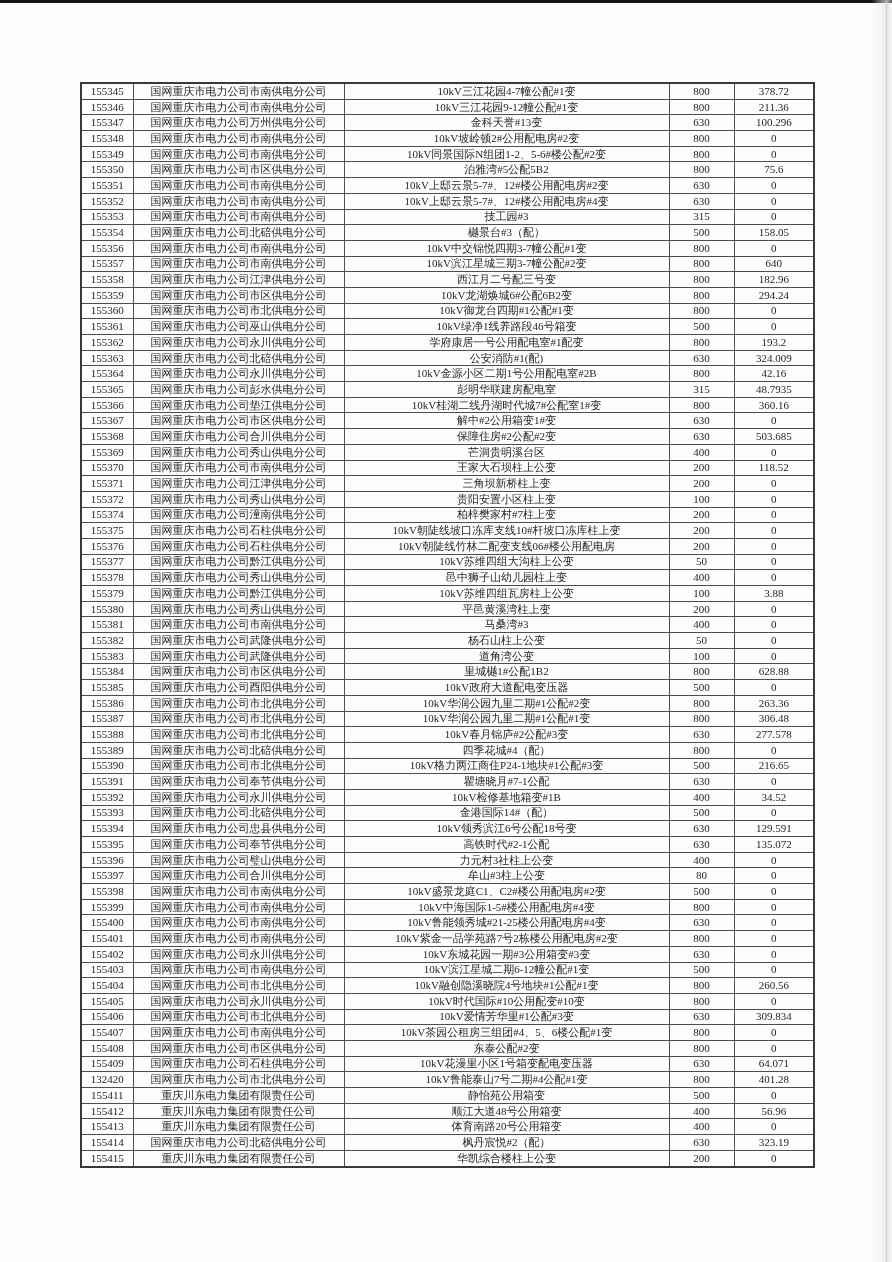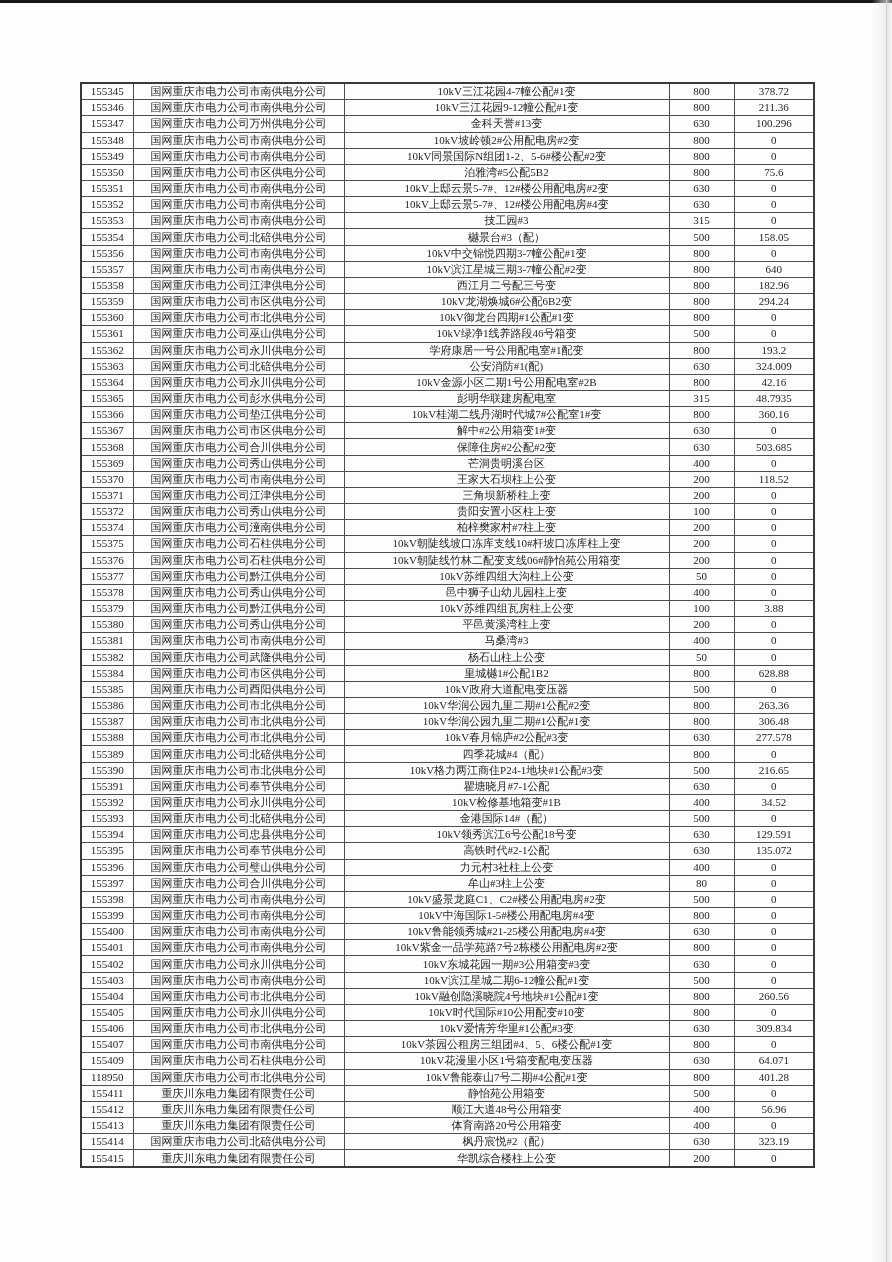--- a/index.html
+++ b/index.html
@@ -284,21 +284,21 @@
       <tr>
         <td>155375</td>
         <td>国网重庆市电力公司石柱供电分公司</td>
         <td>10kV朝陡线坡口冻库支线10#杆坡口冻库柱上变</td>
         <td>200</td>
         <td>0</td>
       </tr>
       <tr>
         <td>155376</td>
         <td>国网重庆市电力公司石柱供电分公司</td>
-        <td>10kV朝陡线竹林二配变支线06#静怡苑公用箱变</td>
+        <td>10kV朝陡线竹林二配变支线06#楼公用配电房</td>
         <td>200</td>
         <td>0</td>
       </tr>
       <tr>
         <td>155377</td>
         <td>国网重庆市电力公司黔江供电分公司</td>
         <td>10kV苏维四组大沟柱上公变</td>
         <td>50</td>
         <td>0</td>
       </tr>
@@ -331,20 +331,27 @@
         <td>0</td>
       </tr>
       <tr>
         <td>155382</td>
         <td>国网重庆市电力公司武隆供电分公司</td>
         <td>杨石山柱上公变</td>
         <td>50</td>
         <td>0</td>
       </tr>
       <tr>
+        <td>155383</td>
+        <td>国网重庆市电力公司武隆供电分公司</td>
+        <td>道角湾公变</td>
+        <td>100</td>
+        <td>0</td>
+      </tr>
+      <tr>
         <td>155384</td>
         <td>国网重庆市电力公司市区供电分公司</td>
         <td>里城樾1#公配1B2</td>
         <td>800</td>
         <td>628.88</td>
       </tr>
       <tr>
         <td>155385</td>
         <td>国网重庆市电力公司酉阳供电分公司</td>
         <td>10kV政府大道配电变压器</td>
@@ -499,28 +506,35 @@
         <td>309.834</td>
       </tr>
       <tr>
         <td>155407</td>
         <td>国网重庆市电力公司市南供电分公司</td>
         <td>10kV茶园公租房三组团#4、5、6楼公配#1变</td>
         <td>800</td>
         <td>0</td>
       </tr>
       <tr>
+        <td>155408</td>
+        <td>国网重庆市电力公司市区供电分公司</td>
+        <td>东泰公配#2变</td>
+        <td>800</td>
+        <td>0</td>
+      </tr>
+      <tr>
         <td>155409</td>
         <td>国网重庆市电力公司石柱供电分公司</td>
         <td>10kV花漫里小区1号箱变配电变压器</td>
         <td>630</td>
         <td>64.071</td>
       </tr>
       <tr>
-        <td>118950</td>
+        <td>132420</td>
         <td>国网重庆市电力公司市北供电分公司</td>
         <td>10kV鲁能泰山7号二期#4公配#1变</td>
         <td>800</td>
         <td>401.28</td>
       </tr>
       <tr>
         <td>155411</td>
         <td>重庆川东电力集团有限责任公司</td>
         <td>静怡苑公用箱变</td>
         <td>500</td>

